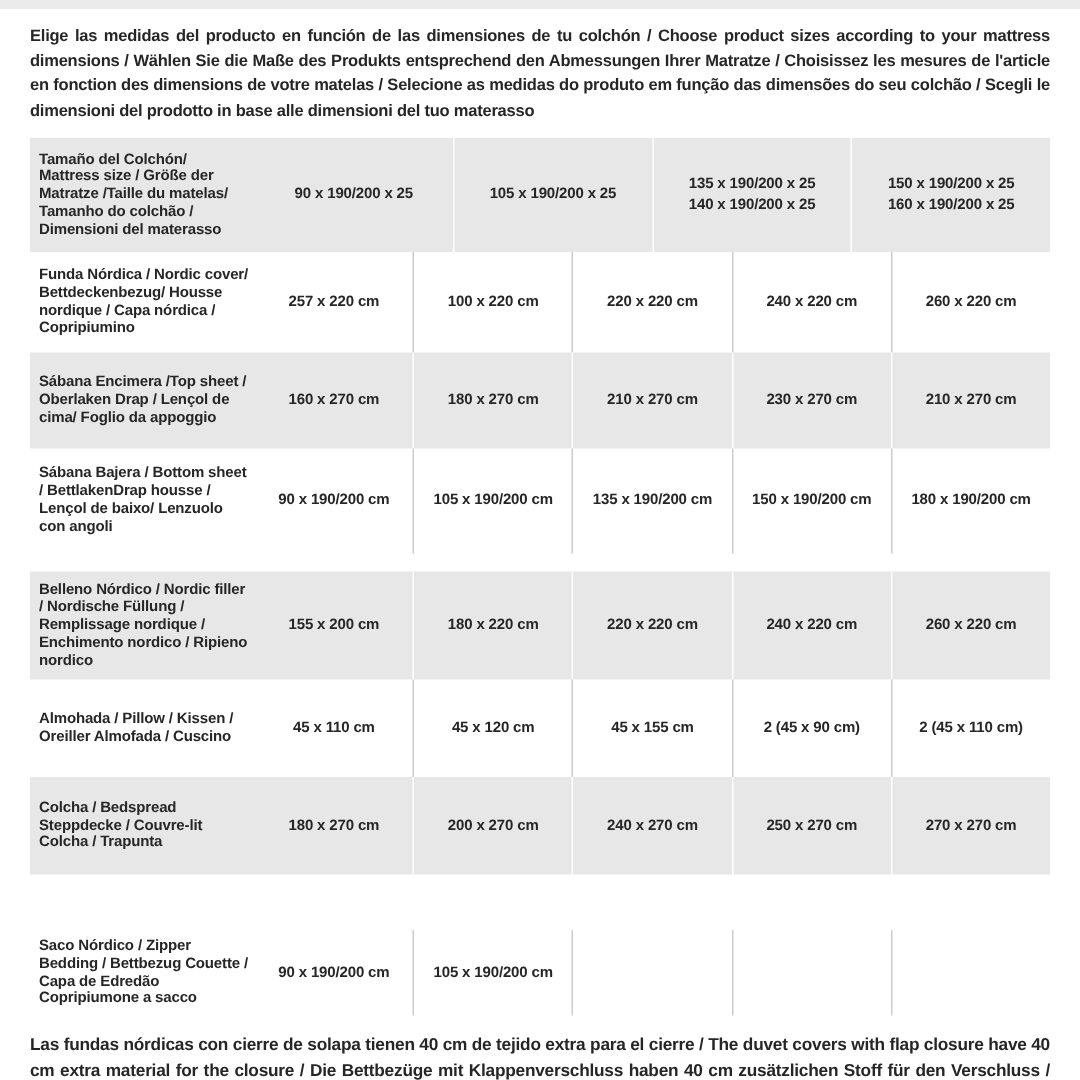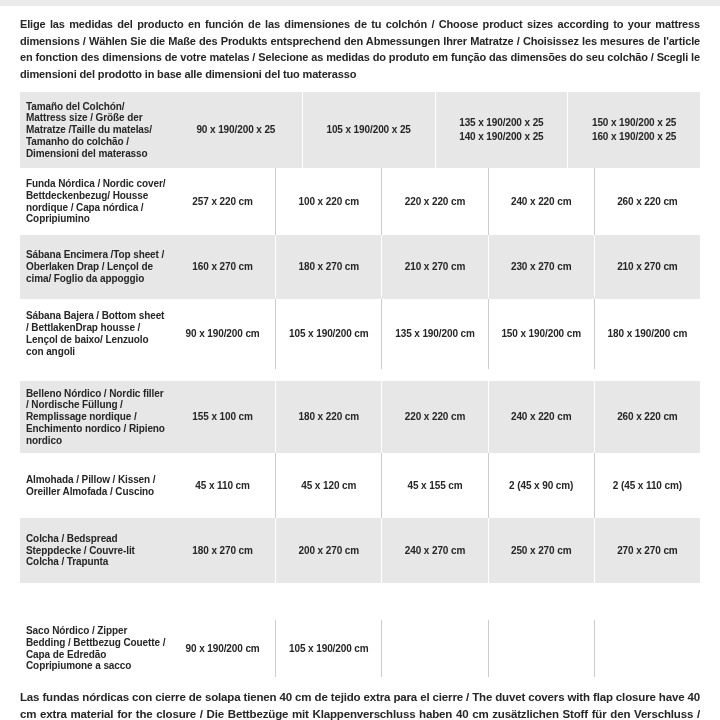--- a/index.html
+++ b/index.html
@@ -165,21 +165,21 @@
           <div>150 x 190/200 cm</div>
         </div>
         <div class="cell-value">
           <div>180 x 190/200 cm</div>
         </div>
       </div>
 
   <div class="row shaded">
     <div class="cell-label">Belleno Nórdico / Nordic filler / Nordische Füllung / Remplissage nordique / Enchimento nordico / Ripieno nordico</div>
   <div class="cell-value">
-          <div>155 x 100 cm</div>
+          <div>155 x 200 cm</div>
         </div>
         <div class="cell-value">
           <div>180 x 220 cm</div>
         </div>
         <div class="cell-value">
           <div>220 x 220 cm</div>
         </div>
         <div class="cell-value">
           <div>240 x 220 cm</div>
         </div>

